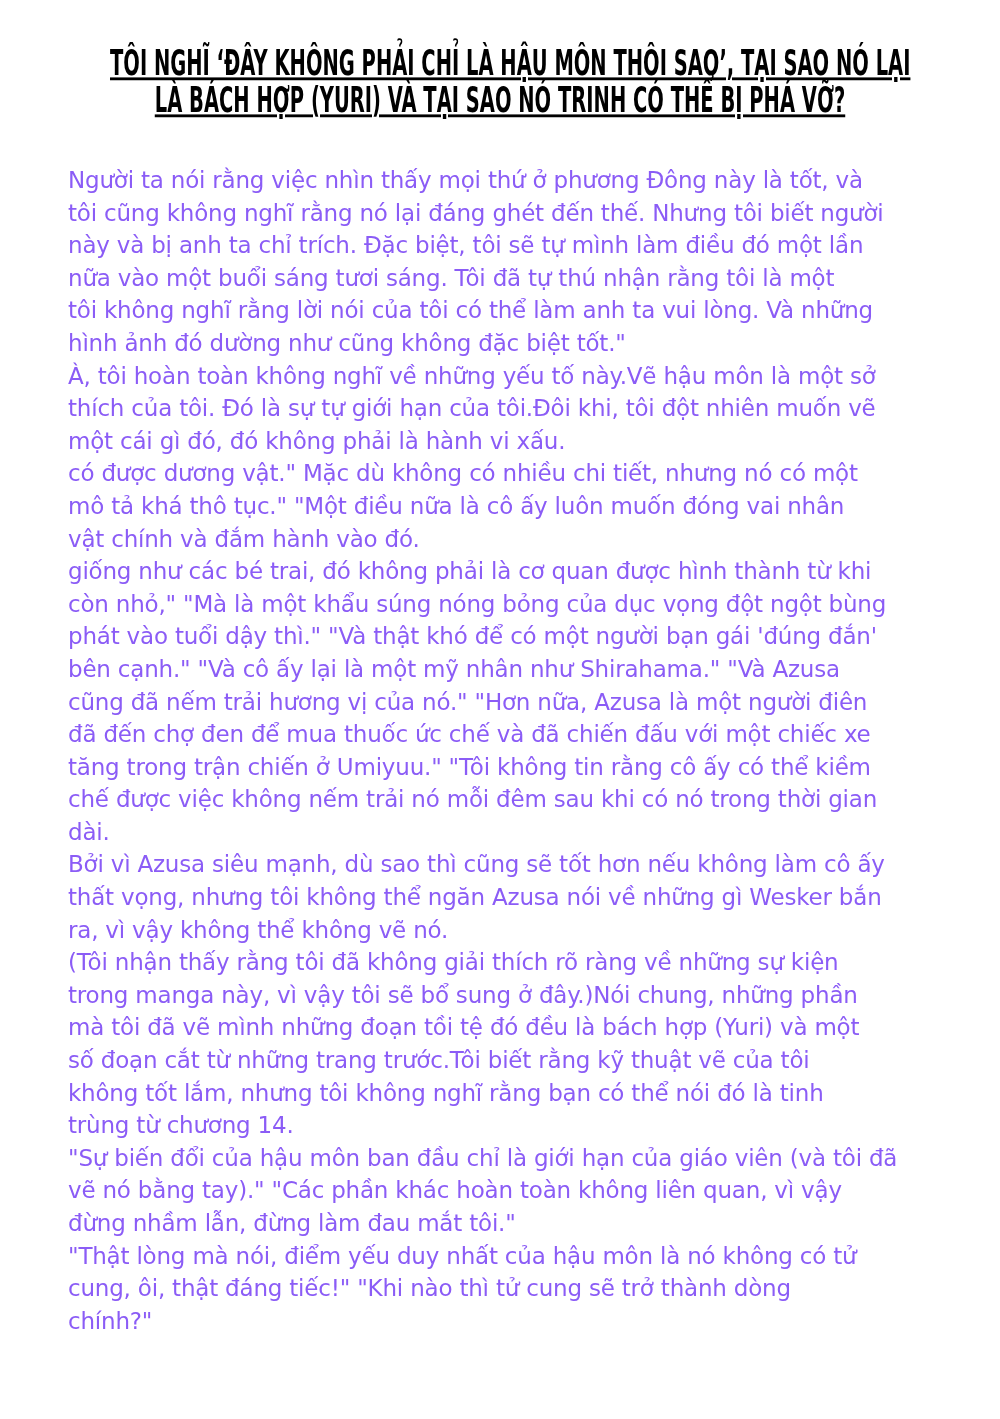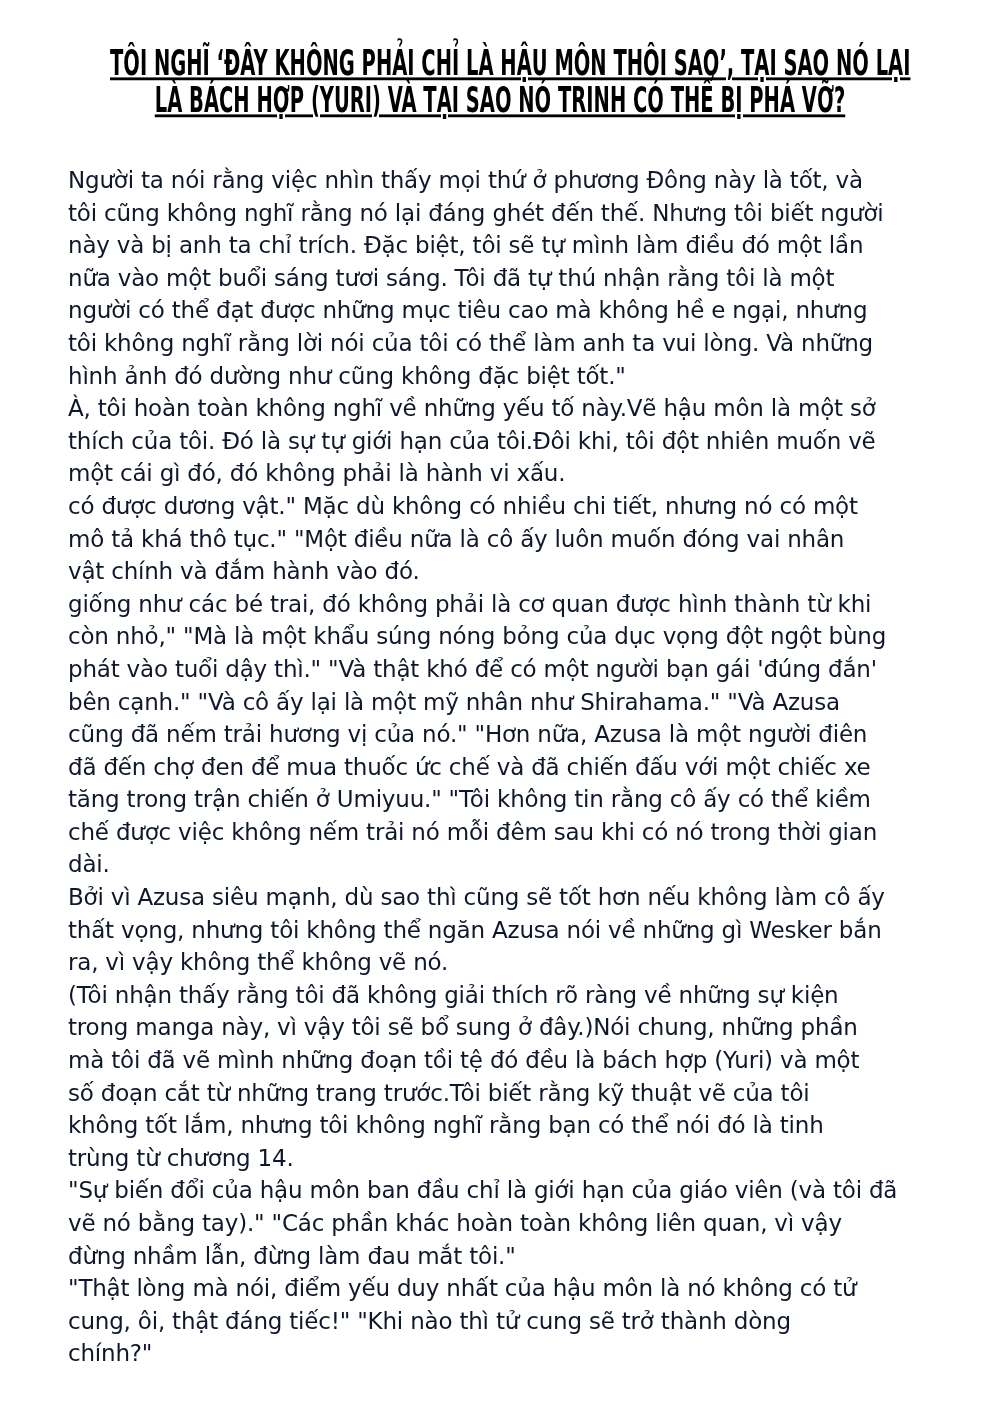--- a/index.html
+++ b/index.html
@@ -28,21 +28,21 @@
     font-weight: bold;
     font-size: 25px;
     line-height: 37px;
     letter-spacing: 0px;
     transform: scale(0.78, 1.42);
     transform-origin: 50% 50%;
   }
   .note-body {
     margin: 46px 40px 0 68px;
     font-size: 23px;
-    color: #0f172a;
+    color: #8b5cf6;
   }
   .body-line {
     display: block;
     white-space: nowrap;
     line-height: 32.6px;
     height: 32.6px;
     letter-spacing: -0.2px;
   }
 </style>
 </head>
@@ -51,21 +51,20 @@
 <div class="page">
   <h1 class="title">
     <span class="title-line">TÔI NGHĨ ‘ĐÂY KHÔNG PHẢI CHỈ LÀ HẬU MÔN THÔI SAO’, TẠI SAO NÓ LẠI</span>
     <span class="title-line">LÀ BÁCH HỢP (YURI) VÀ TẠI SAO NÓ TRINH CÓ THỂ BỊ PHÁ VỠ?</span>
   </h1>
   <div class="note-body">
       <div class="body-line">Người ta nói rằng việc nhìn thấy mọi thứ ở phương Đông này là tốt, và</div>
       <div class="body-line">tôi cũng không nghĩ rằng nó lại đáng ghét đến thế. Nhưng tôi biết người</div>
       <div class="body-line">này và bị anh ta chỉ trích. Đặc biệt, tôi sẽ tự mình làm điều đó một lần</div>
       <div class="body-line">nữa vào một buổi sáng tươi sáng. Tôi đã tự thú nhận rằng tôi là một</div>
-      <div class="body-line">người có thể đạt được những mục tiêu cao mà không hề e ngại, nhưng</div>
       <div class="body-line">tôi không nghĩ rằng lời nói của tôi có thể làm anh ta vui lòng. Và những</div>
       <div class="body-line">hình ảnh đó dường như cũng không đặc biệt tốt."</div>
       <div class="body-line">À, tôi hoàn toàn không nghĩ về những yếu tố này.Vẽ hậu môn là một sở</div>
       <div class="body-line">thích của tôi. Đó là sự tự giới hạn của tôi.Đôi khi, tôi đột nhiên muốn vẽ</div>
       <div class="body-line">một cái gì đó, đó không phải là hành vi xấu.</div>
       <div class="body-line">có được dương vật." Mặc dù không có nhiều chi tiết, nhưng nó có một</div>
       <div class="body-line">mô tả khá thô tục." "Một điều nữa là cô ấy luôn muốn đóng vai nhân</div>
       <div class="body-line">vật chính và đắm hành vào đó.</div>
       <div class="body-line">giống như các bé trai, đó không phải là cơ quan được hình thành từ khi</div>
       <div class="body-line">còn nhỏ," "Mà là một khẩu súng nóng bỏng của dục vọng đột ngột bùng</div>

